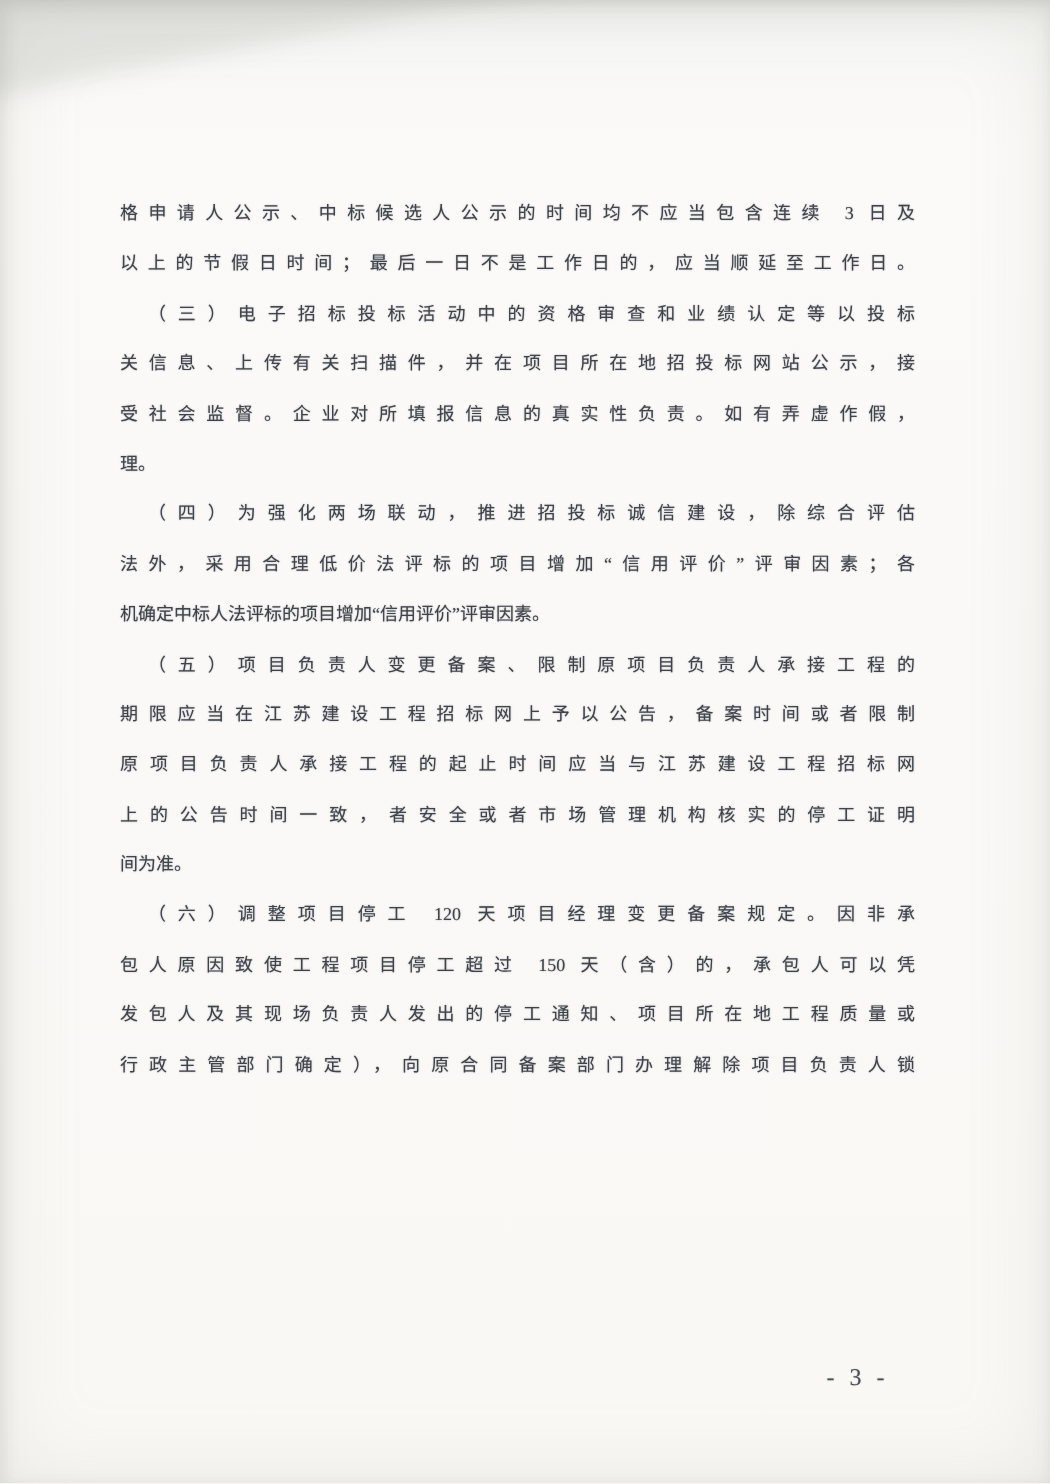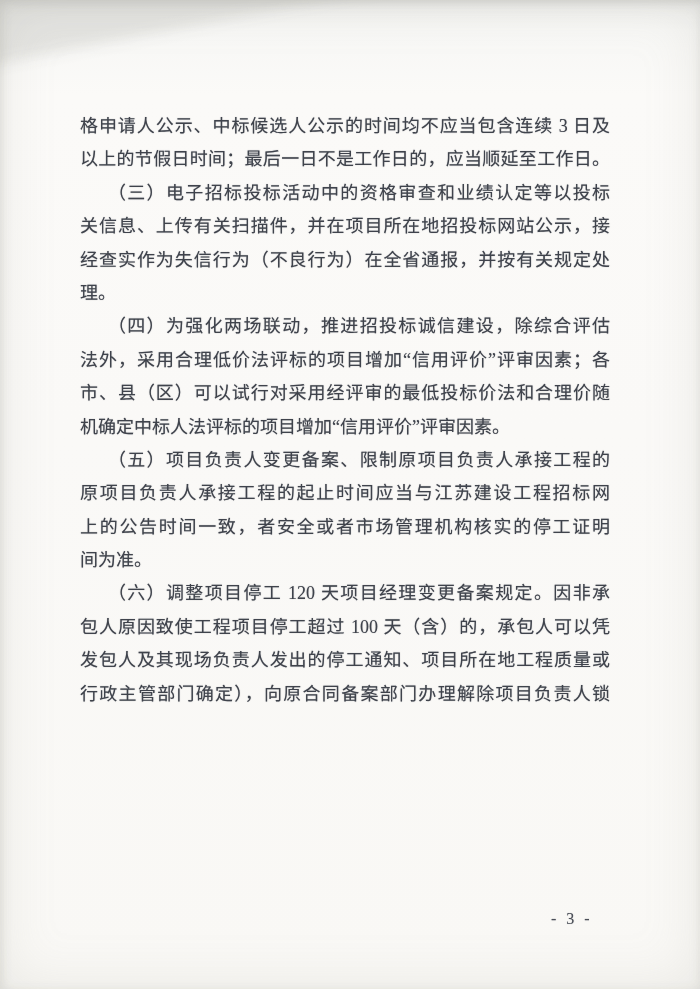--- a/index.html
+++ b/index.html
@@ -43,24 +43,24 @@
     inset: 0;
     box-shadow:
       inset 0 0 55px rgba(158, 158, 150, 0.18),
       inset 0 5px 12px rgba(150, 150, 145, 0.16),
       inset 4px 0 10px rgba(160, 160, 152, 0.10);
     pointer-events: none;
   }
   .text-block {
     position: absolute;
     left: 80px;
-    top: 110px;
+    top: 126px;
     width: 530px;
     color: #3f434c;
-    font-size: 18px;
+    font-size: 12px;
   }
   .line {
     height: 33.4px;
     line-height: 33.4px;
     text-shadow: 0 0 1px rgba(63, 67, 76, 0.5);
   }
   .line.fill {
     text-align: justify;
     text-align-last: justify;
     text-justify: inter-character;
@@ -82,29 +82,29 @@
 </head>
 <body>
 
 <div class="page">
   <div class="scan-shadow"></div>
   <div class="text-block">
       <div class="line fill">格申请人公示、中标候选人公示的时间均不应当包含连续 3 日及</div>
       <div class="line fill">以上的节假日时间；最后一日不是工作日的，应当顺延至工作日。</div>
       <div class="line indent fill">（三）电子招标投标活动中的资格审查和业绩认定等以投标</div>
       <div class="line fill">关信息、上传有关扫描件，并在项目所在地招投标网站公示，接</div>
-      <div class="line fill">经查实作为失信行为（不良行为）在全省通报，并按有关规定处</div>
+      <div class="line fill">受社会监督。企业对所填报信息的真实性负责。如有弄虚作假，</div>
       <div class="line">理。</div>
       <div class="line indent fill">（四）为强化两场联动，推进招投标诚信建设，除综合评估</div>
       <div class="line fill">法外，采用合理低价法评标的项目增加“信用评价”评审因素；各</div>
-      <div class="line fill">市、县（区）可以试行对采用经评审的最低投标价法和合理价随</div>
       <div class="line">机确定中标人法评标的项目增加“信用评价”评审因素。</div>
       <div class="line indent fill">（五）项目负责人变更备案、限制原项目负责人承接工程的</div>
+      <div class="line fill">期限应当在江苏建设工程招标网上予以公告，备案时间或者限制</div>
       <div class="line fill">原项目负责人承接工程的起止时间应当与江苏建设工程招标网</div>
       <div class="line fill">上的公告时间一致，者安全或者市场管理机构核实的停工证明</div>
       <div class="line">间为准。</div>
       <div class="line indent fill">（六）调整项目停工 120 天项目经理变更备案规定。因非承</div>
-      <div class="line fill">包人原因致使工程项目停工超过 100 天（含）的，承包人可以凭</div>
+      <div class="line fill">包人原因致使工程项目停工超过 150 天（含）的，承包人可以凭</div>
       <div class="line fill">发包人及其现场负责人发出的停工通知、项目所在地工程质量或</div>
       <div class="line fill">行政主管部门确定），向原合同备案部门办理解除项目负责人锁</div>
     </div>
   <div class="footer">- 3 -</div>
 </div>
 
 </body></html>

